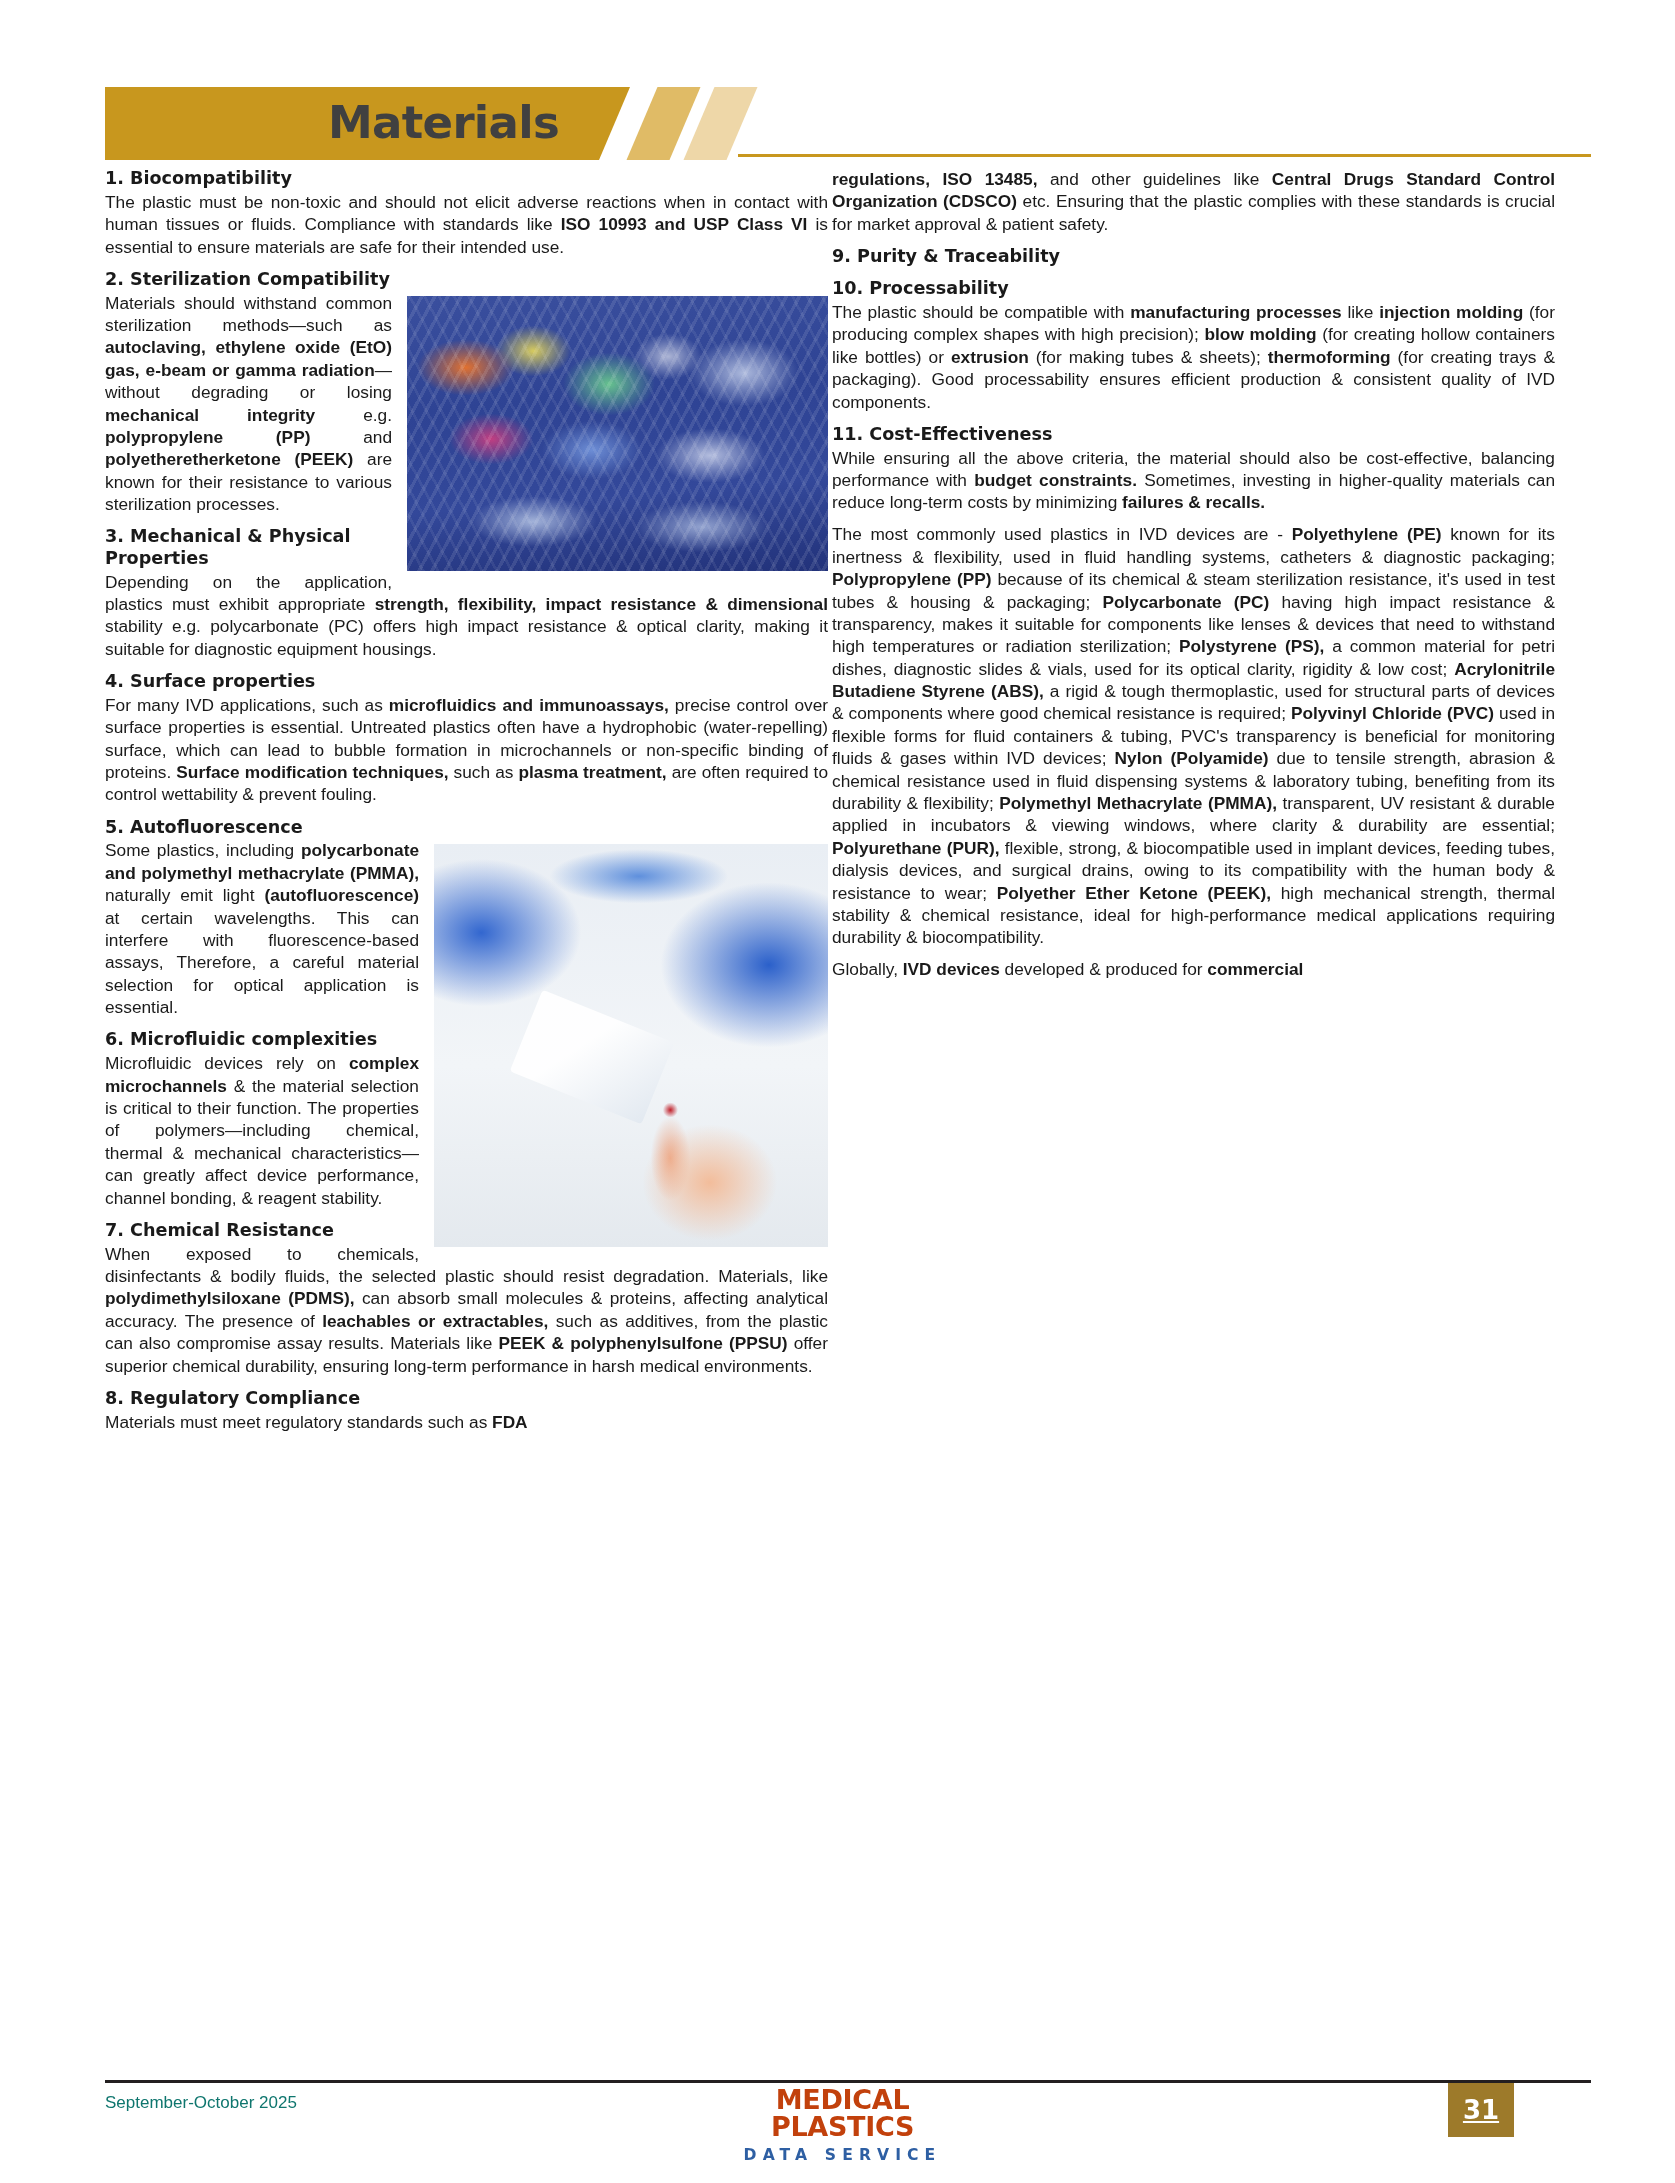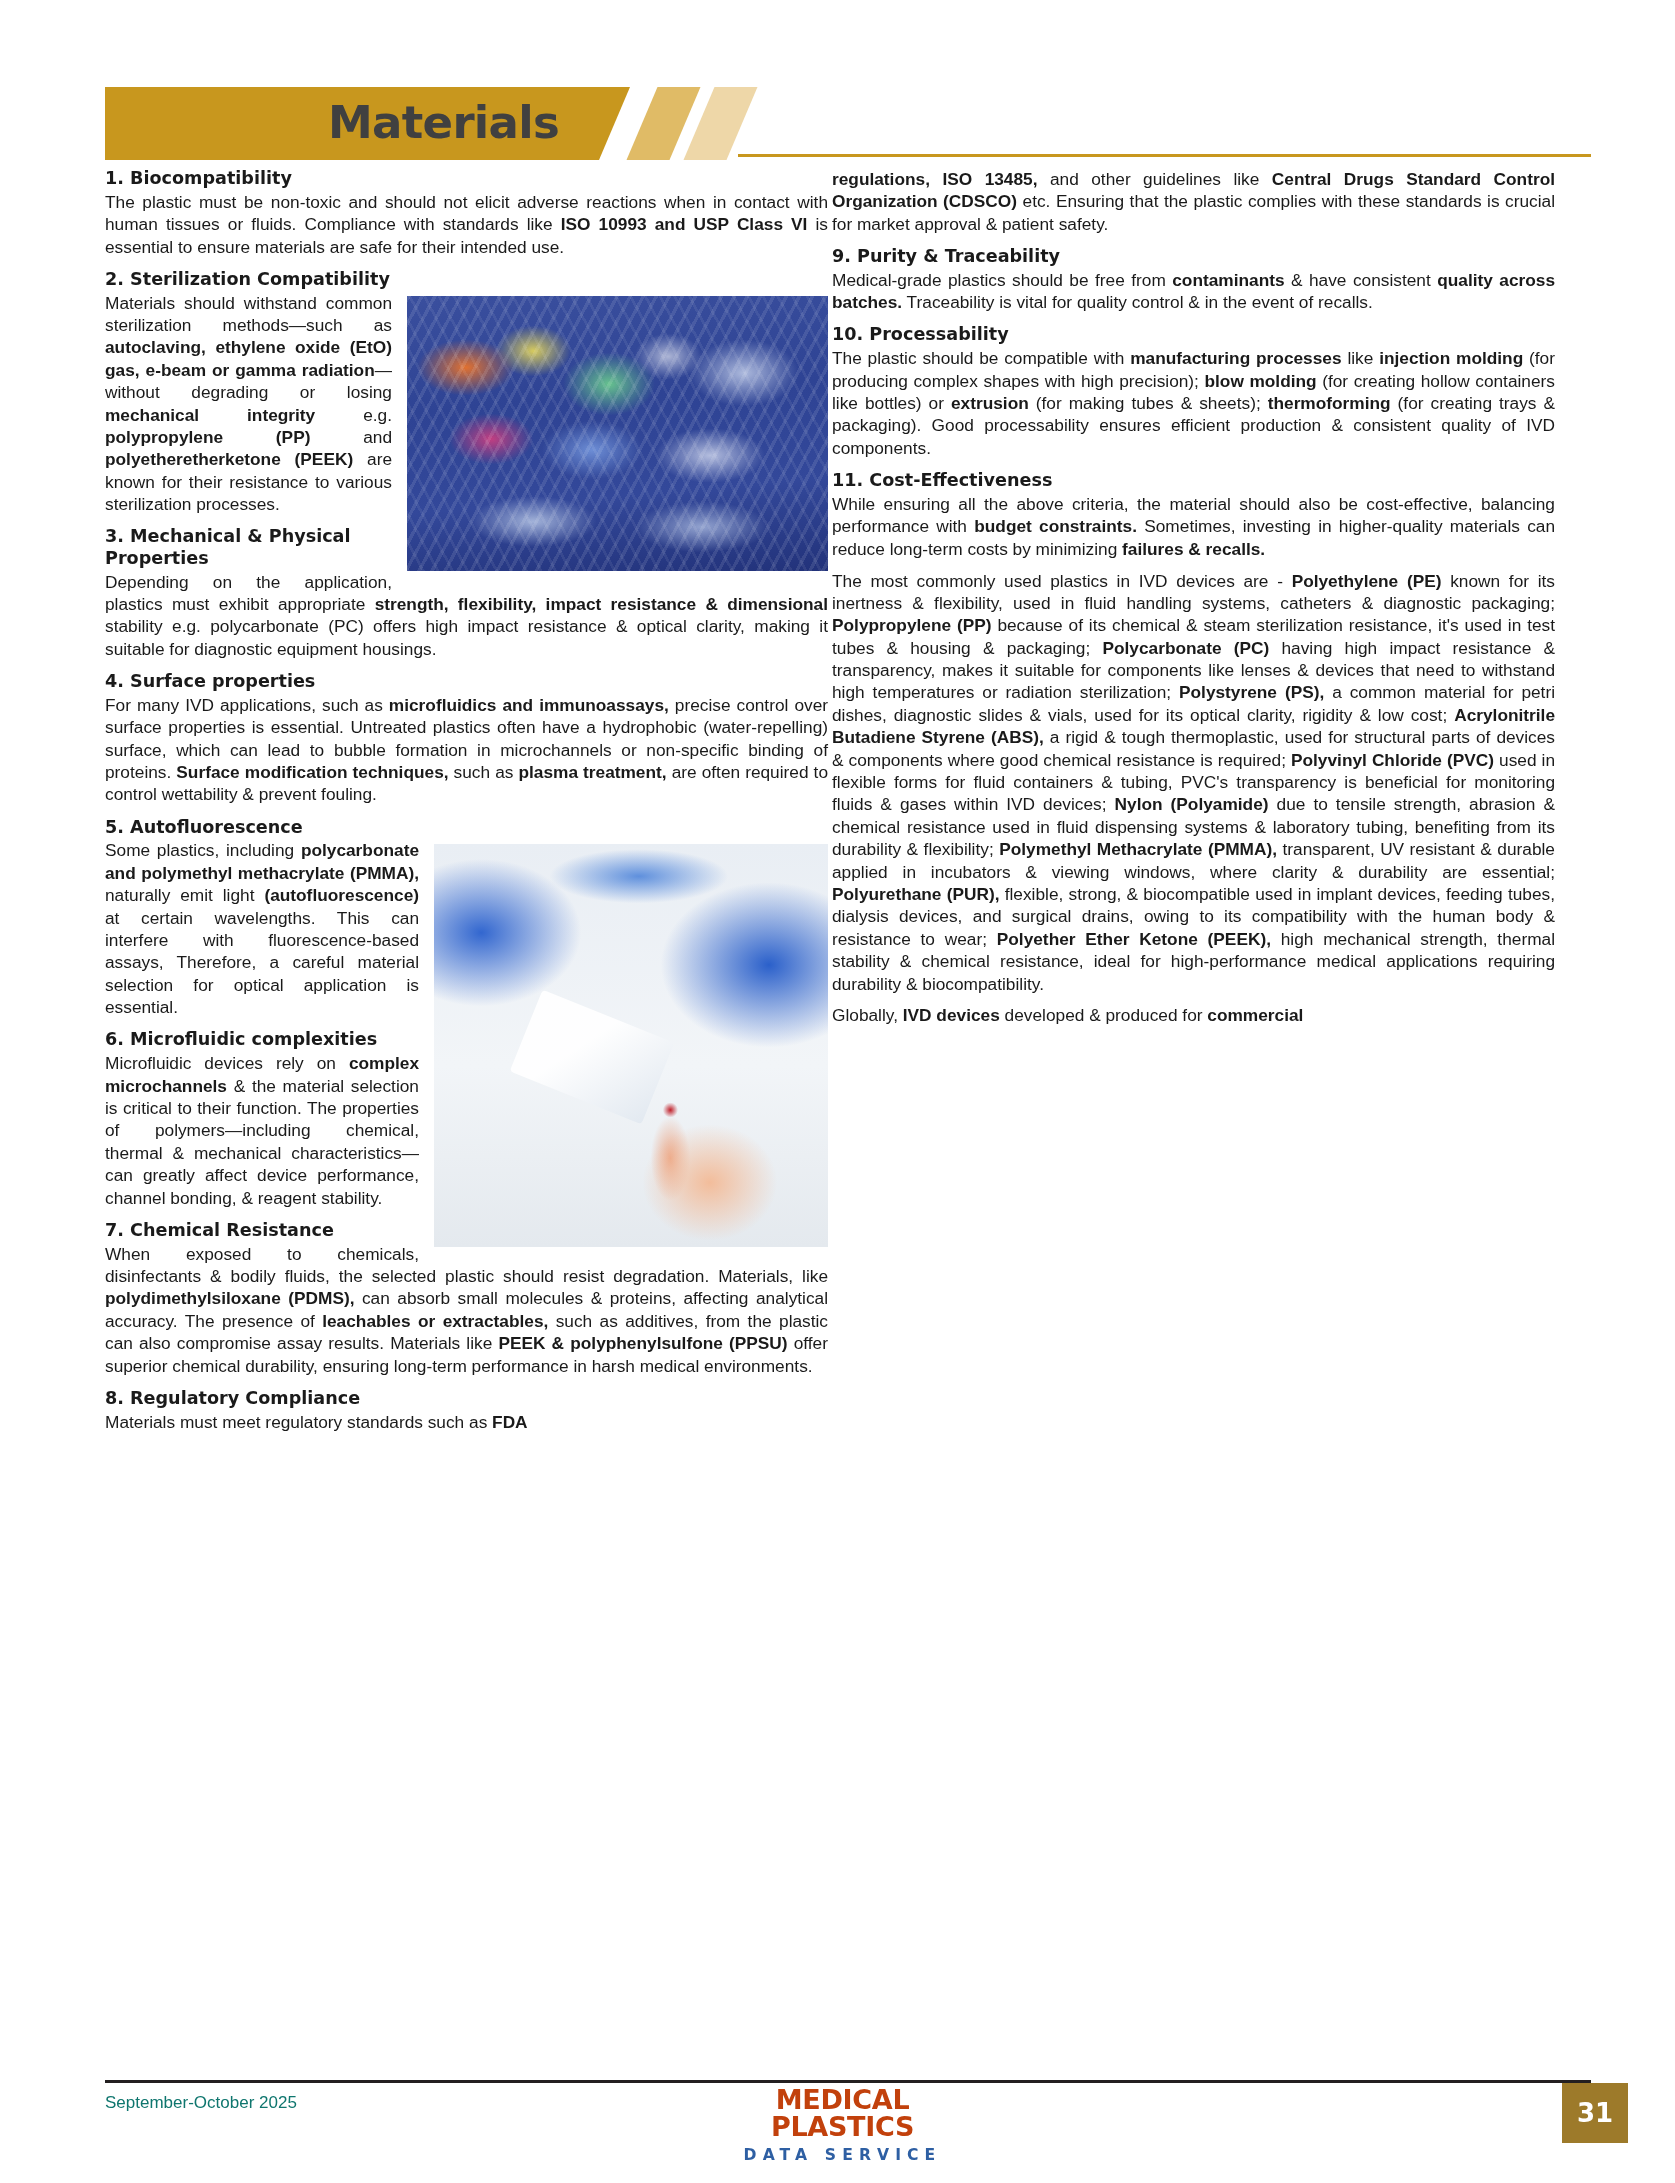--- a/index.html
+++ b/index.html
@@ -124,25 +124,26 @@
     font-family:"DejaVu Sans", sans-serif;
     font-size:27px; font-weight:bold; color:#c2410c;
     letter-spacing:-0.3px; line-height:1;
   }
   .logo-sub{
     font-family:"DejaVu Sans", sans-serif;
     font-size:15.6px; font-weight:bold; color:#2e5fa3;
     letter-spacing:6.1px; line-height:1; margin-top:8px;
   }
   .pagebox{
-    position:absolute; left:1562px; top:2083px; width:66px; height:60px;
+    position:absolute; left:1448px; top:2083px; width:66px; height:54px;
     background:#9d7a2a; color:#ffffff;
     font-size:26px; font-weight:bold;
     display:flex; align-items:center; justify-content:center;
     font-family:"DejaVu Sans", sans-serif;
+    text-decoration:underline;
   }
 </style>
 </head>
 <body>
 
 <div class="banner-wrap">
   <div class="banner-block"></div>
   <div class="slash s1"></div>
   <div class="slash s2"></div>
   <div class="banner-title">Materials</div>
@@ -181,21 +182,20 @@
   <h3>8. Regulatory Compliance</h3>
   <p><span>Materials must meet regulatory standards such as </span><b>FDA</b></p>
 
 </div>
 
 <div class="col right">
 
   <p><b>regulations, ISO 13485,</b><span> and other guidelines like </span><b>Central Drugs Standard Control Organization (CDSCO)</b><span> etc. Ensuring that the plastic complies with these standards is crucial for market approval &amp; patient safety.</span></p>
 
   <h3>9. Purity &amp; Traceability</h3>
-  <p><span>Medical-grade plastics should be free from </span><b>contaminants</b><span> &amp; have consistent </span><b>quality across batches.</b><span> Traceability is vital for quality control &amp; in the event of recalls.</span></p>
 
   <h3>10. Processability</h3>
   <p><span>The plastic should be compatible with </span><b>manufacturing processes</b><span> like </span><b>injection molding</b><span> (for producing complex shapes with high precision); </span><b>blow molding</b><span> (for creating hollow containers like bottles) or </span><b>extrusion</b><span> (for making tubes &amp; sheets); </span><b>thermoforming</b><span> (for creating trays &amp; packaging). Good processability ensures efficient production &amp; consistent quality of IVD components.</span></p>
 
   <h3>11. Cost-Effectiveness</h3>
   <p><span>While ensuring all the above criteria, the material should also be cost-effective, balancing performance with </span><b>budget constraints.</b><span> Sometimes, investing in higher-quality materials can reduce long-term costs by minimizing </span><b>failures &amp; recalls.</b></p>
 
   <p style="margin-top:9.5px;"><span>The most commonly used plastics in IVD devices are - </span><b>Polyethylene (PE)</b><span> known for its inertness &amp; flexibility, used in fluid handling systems, catheters &amp; diagnostic packaging; </span><b>Polypropylene (PP)</b><span> because of its chemical &amp; steam sterilization resistance, it's used in test tubes &amp; housing &amp; packaging; </span><b>Polycarbonate (PC)</b><span> having high impact resistance &amp; transparency, makes it suitable for components like lenses &amp; devices that need to withstand high temperatures or radiation sterilization; </span><b>Polystyrene (PS),</b><span> a common material for petri dishes, diagnostic slides &amp; vials, used for its optical clarity, rigidity &amp; low cost; </span><b>Acrylonitrile Butadiene Styrene (ABS),</b><span> a rigid &amp; tough thermoplastic, used for structural parts of devices &amp; components where good chemical resistance is required; </span><b>Polyvinyl Chloride (PVC)</b><span> used in flexible forms for fluid containers &amp; tubing, PVC's transparency is beneficial for monitoring fluids &amp; gases within IVD devices; </span><b>Nylon (Polyamide)</b><span> due to tensile strength, abrasion &amp; chemical resistance used in fluid dispensing systems &amp; laboratory tubing, benefiting from its durability &amp; flexibility; </span><b>Polymethyl Methacrylate (PMMA),</b><span> transparent, UV resistant &amp; durable applied in incubators &amp; viewing windows, where clarity &amp; durability are essential; </span><b>Polyurethane (PUR),</b><span> flexible, strong, &amp; biocompatible used in implant devices, feeding tubes, dialysis devices, and surgical drains, owing to its compatibility with the human body &amp; resistance to wear; </span><b>Polyether Ether Ketone (PEEK),</b><span> high mechanical strength, thermal stability &amp; chemical resistance, ideal for high-performance medical applications requiring durability &amp; biocompatibility.</span></p>
 
   <p style="margin-top:9.5px;"><span>Globally, </span><b>IVD devices</b><span> developed &amp; produced for </span><b>commercial</b></p>

